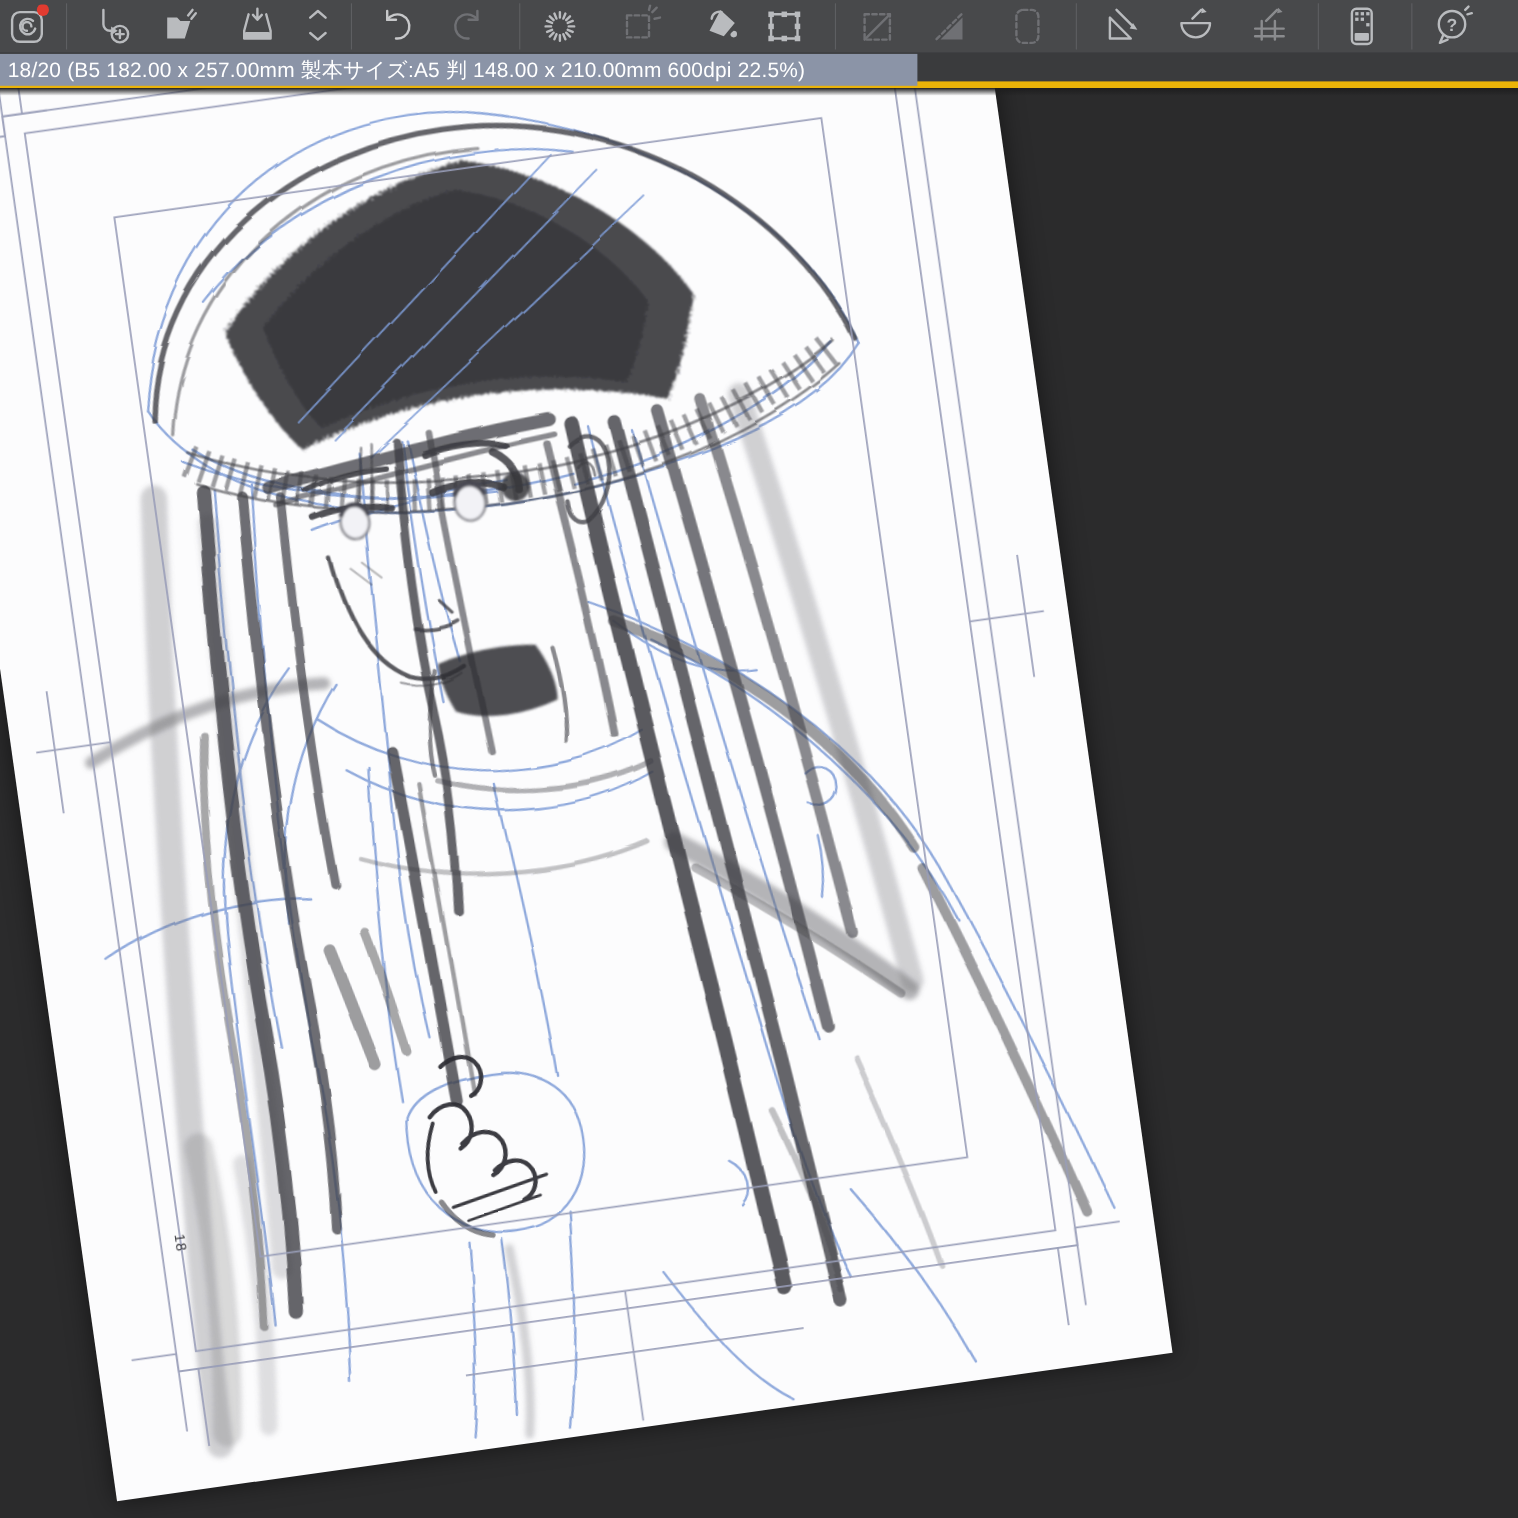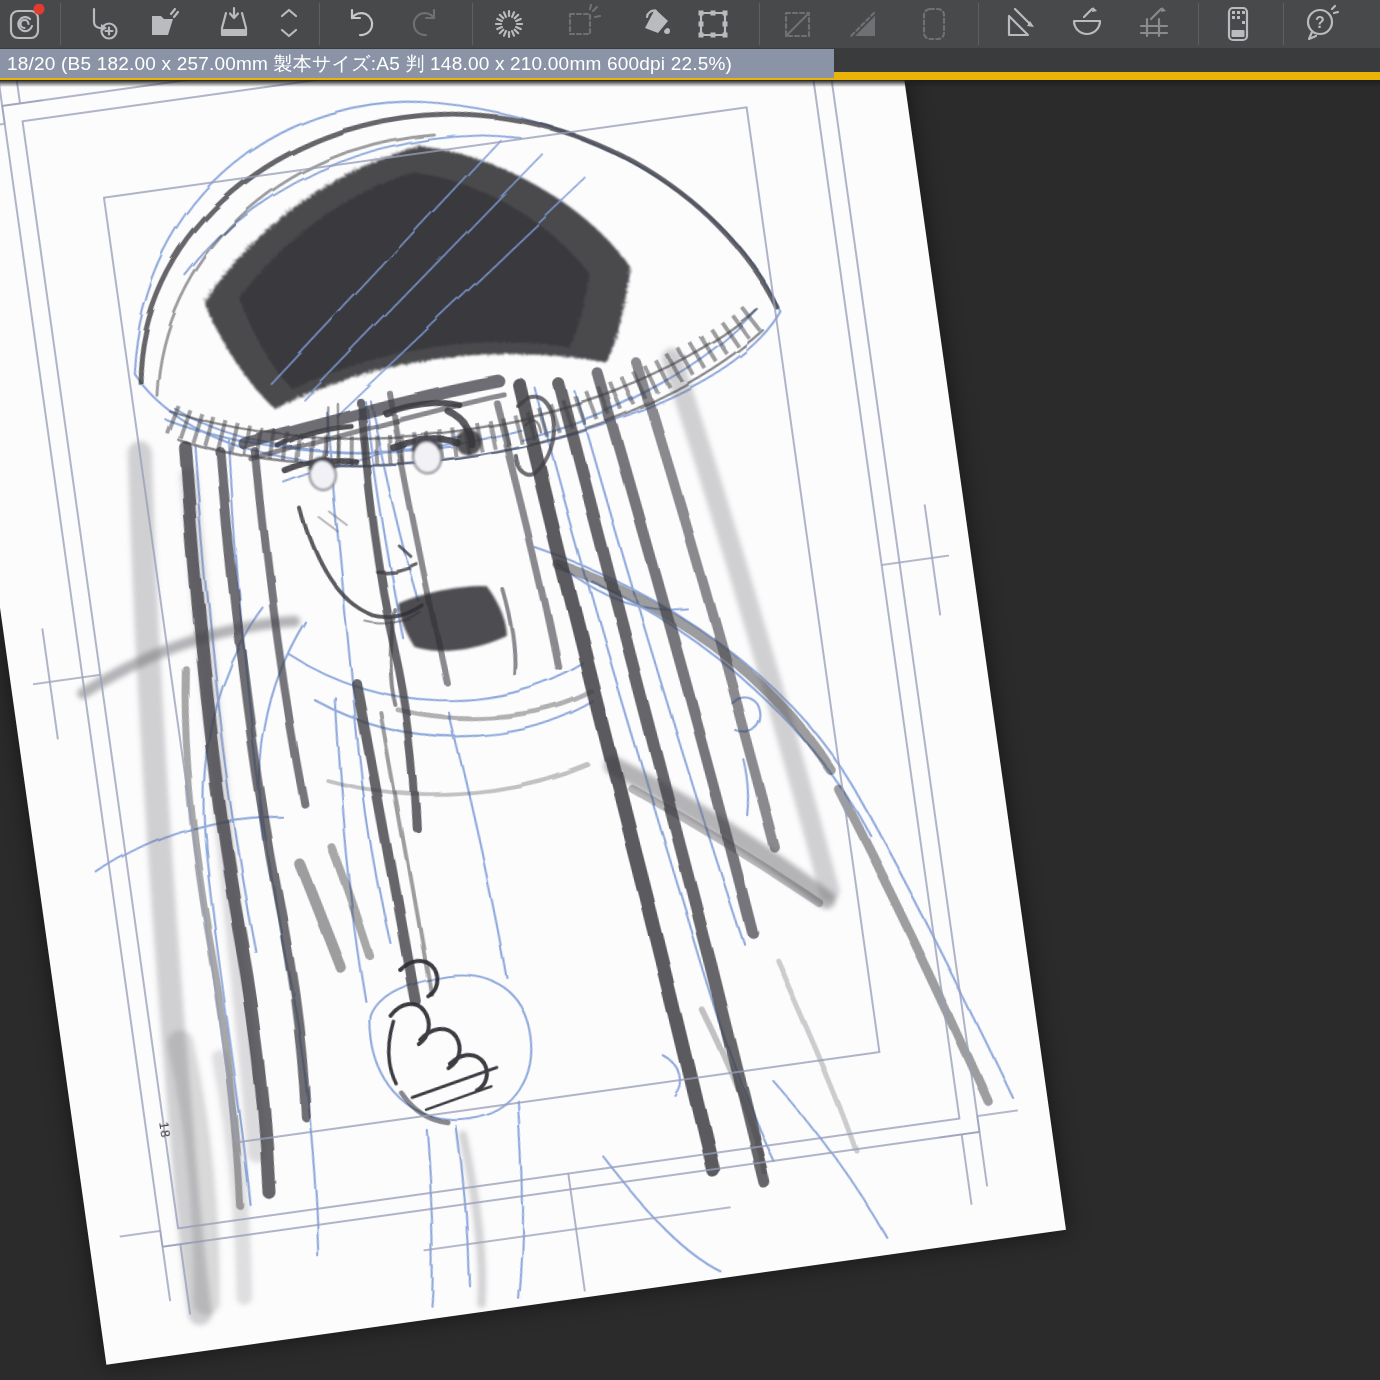--- a/index.html
+++ b/index.html
@@ -11,21 +11,21 @@
   .tb-sep{position:absolute;top:3px;width:1px;height:42px;background:#5e5f62;}
   .tb-icon svg{display:block;}
   .ic{stroke:#b9bbbe;fill:none;stroke-width:2.2;stroke-linecap:round;stroke-linejoin:round;}
   .ic-fill{fill:#b9bbbe;stroke:none;}
   .dim .ic{stroke:#6f7074;}
   .dim .ic-fill{fill:#6f7074;}
   .mid .ic{stroke:#8a8b8e;}
   .mid .ic-fill{fill:#8a8b8e;}
 
   
-  #titlebar{position:absolute;left:0;top:48px;width:1380px;height:32px;background:#3a3b3d;border-bottom:8px solid #eab308;box-sizing:border-box;text-decoration:underline;}
+  #titlebar{position:absolute;left:0;top:48px;width:1380px;height:32px;background:#3a3b3d;border-bottom:6px solid #eab308;box-sizing:border-box;text-decoration:underline;}
   #title-highlight{position:absolute;left:0;top:1px;height:29px;width:834px;background:#8b94a7;display:flex;align-items:center;}
   #title-text{color:#ffffff;font-size:19px;letter-spacing:.2px;padding-left:7px;white-space:nowrap;}
 
   
   #canvas{position:absolute;left:0;top:80px;width:1380px;height:1300px;background:#2b2b2c;overflow:hidden;}
   #canvas-topshadow{position:absolute;left:0;top:0;width:100%;height:7px;background:linear-gradient(#1d1d1e,rgba(29,29,30,0));z-index:5;pointer-events:none;}
   #page{position:absolute;left:-84px;top:-70px;width:969px;height:1368px;background:#fcfcfd;transform:rotate(-8deg);transform-origin:0 0;box-shadow:0 0 22px rgba(0,0,0,.5);}
   #sketch,#guides{position:absolute;left:0;top:0;width:969px;height:1368px;}
   #guides{pointer-events:none;}
   #page-number{position:absolute;left:80px;top:1138px;width:20px;color:#3c3c40;font-size:13px;transform:rotate(90deg);transform-origin:center;letter-spacing:1px;}

